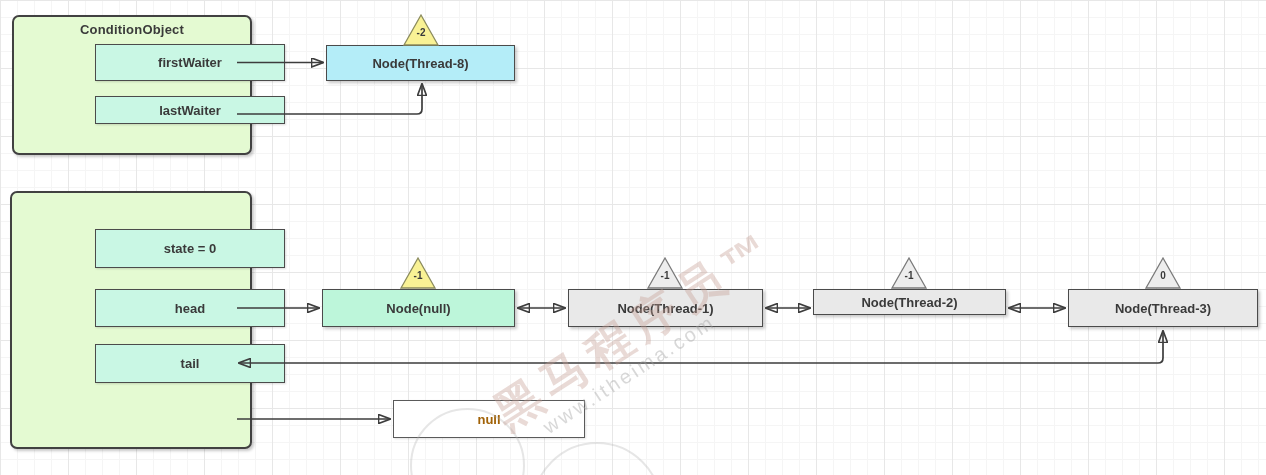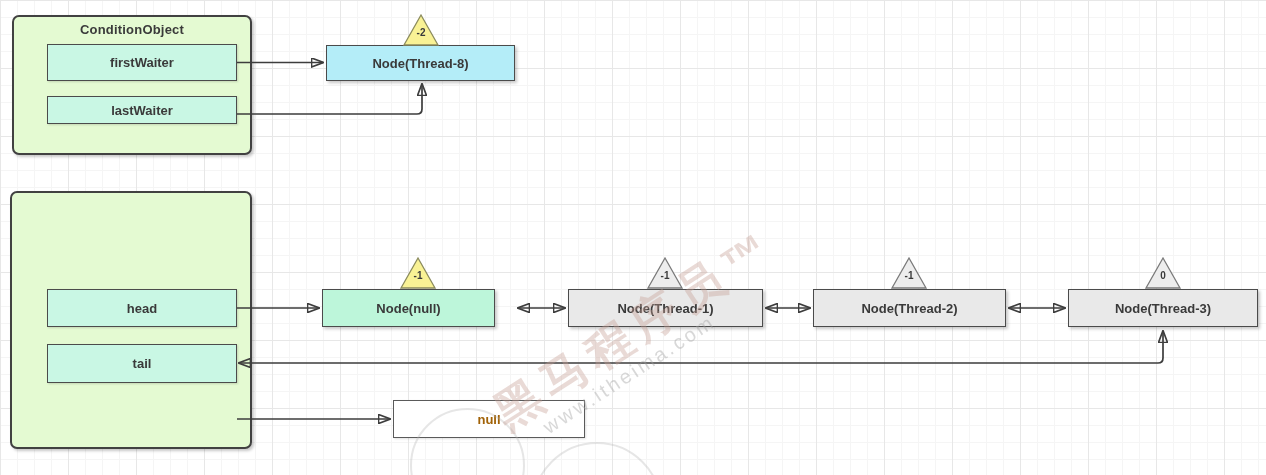--- a/index.html
+++ b/index.html
@@ -21,20 +21,21 @@
   }
   .class-title{
     position:absolute;text-align:center;font-size:13px;font-weight:bold;
     color:#3a3a3a;z-index:2;letter-spacing:.2px;
   }
   .field{
     background:#c9f7e4;border:1.6px solid #4b4b4b;z-index:2;
     display:flex;align-items:center;justify-content:center;
     font-size:13px;font-weight:bold;color:#3a3a3a;
     box-shadow:1px 1px 2px rgba(0,0,0,.15);
+    margin-left:48px;
   }
   .node{
     border:1.8px solid #4b4b4b;z-index:2;
     display:flex;align-items:center;justify-content:center;
     font-size:13px;font-weight:bold;color:#3a3a3a;
     box-shadow:2px 2px 3px rgba(0,0,0,.22);
   }
   .node.cyan{background:#b4edf8;}
   .node.mint{background:#bdf6da;}
   .node.gray{background:#e9e9e9;}
@@ -86,40 +87,41 @@
 
   <div class="abs node cyan" style="left:326px;top:45px;width:189px;height:36px">Node(Thread-8)</div>
   <div class="abs tri yellow" style="left:402px;top:13px">
     <svg viewBox="0 0 38 34">
         <polygon points="19,2 36,32 2,32"></polygon>
       </svg>
     <span class="tlabel">-2</span>
   </div>
 
   <div class="abs class-box" style="left:10px;top:191px;width:242px;height:258px"></div>
+  <div class="abs field" style="left:47px;top:229px;width:190px;height:39px">state = 0</div>
   <div class="abs field" style="left:47px;top:289px;width:190px;height:38px">head</div>
   <div class="abs field" style="left:47px;top:344px;width:190px;height:39px">tail</div>
 
-  <div class="abs node mint" style="left:322px;top:289px;width:173px;height:38px">Node(null)</div>
+  <div class="abs node mint" style="left:322px;top:289px;width:193px;height:38px">Node(null)</div>
   <div class="abs tri yellow" style="left:399px;top:256px">
     <svg viewBox="0 0 38 34">
         <polygon points="19,2 36,32 2,32"></polygon>
       </svg>
     <span class="tlabel">-1</span>
   </div>
 
   <div class="abs node gray" style="left:568px;top:289px;width:195px;height:38px">Node(Thread-1)</div>
   <div class="abs tri gray" style="left:646px;top:256px">
     <svg viewBox="0 0 38 34">
         <polygon points="19,2 36,32 2,32"></polygon>
       </svg>
     <span class="tlabel">-1</span>
   </div>
 
-  <div class="abs node gray" style="left:813px;top:289px;width:193px;height:38px">Node(Thread-2)</div>
+  <div class="abs node gray" style="left:813px;top:289px;width:193px;height:26px">Node(Thread-2)</div>
   <div class="abs tri gray" style="left:890px;top:256px">
     <svg viewBox="0 0 38 34">
         <polygon points="19,2 36,32 2,32"></polygon>
       </svg>
     <span class="tlabel">-1</span>
   </div>
 
   <div class="abs node gray" style="left:1068px;top:289px;width:190px;height:38px">Node(Thread-3)</div>
   <div class="abs tri gray" style="left:1144px;top:256px">
     <svg viewBox="0 0 38 34">

